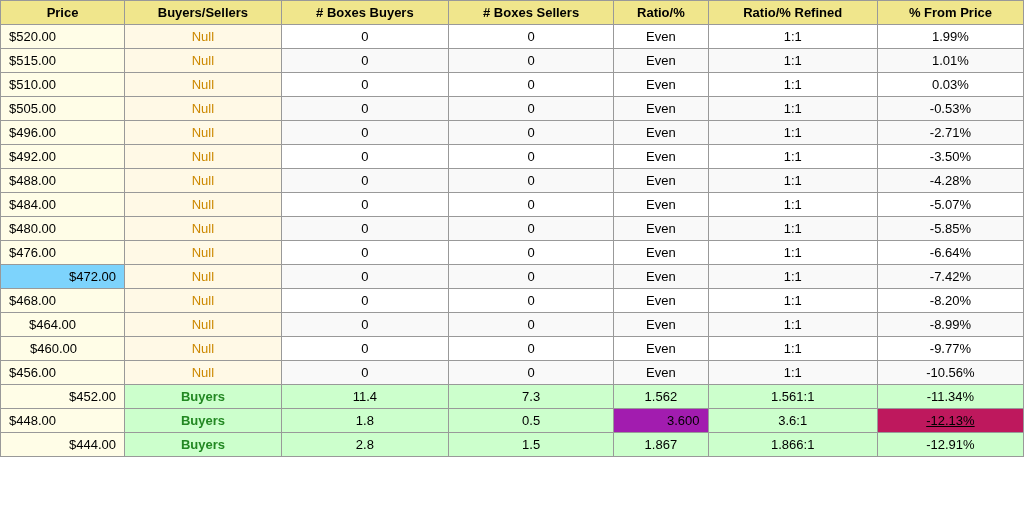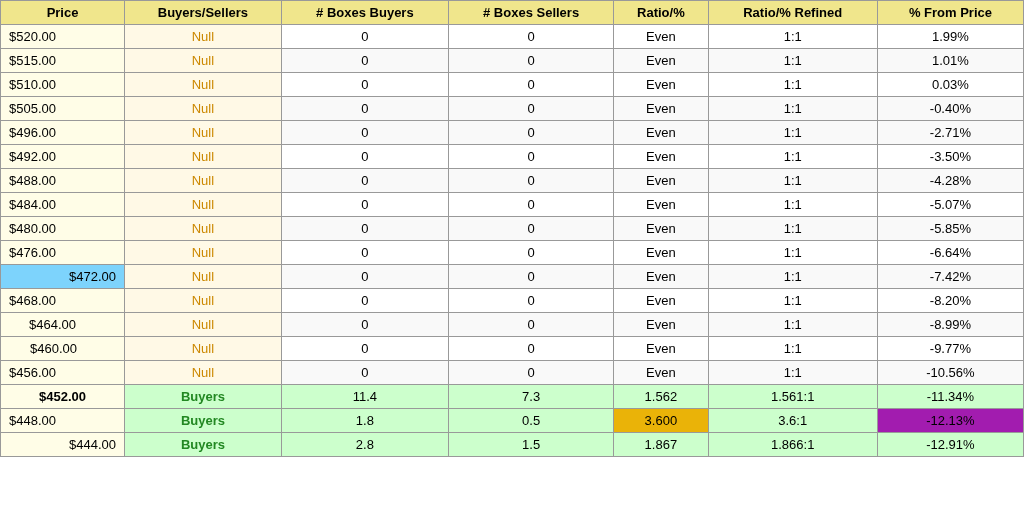--- a/index.html
+++ b/index.html
@@ -77,21 +77,21 @@
         <td style="background-color: rgb(255, 255, 255);">1:1</td>
         <td style="background-color: rgb(255, 255, 255);">0.03%</td>
       </tr>
       <tr>
         <td style="background-color: rgb(255, 253, 231); text-align: left;">$505.00</td>
         <td style="background-color: rgb(255, 249, 230); color: rgb(204, 136, 0);">Null</td>
         <td style="background-color: rgb(249, 249, 249);">0</td>
         <td style="background-color: rgb(249, 249, 249);">0</td>
         <td style="background-color: rgb(249, 249, 249);">Even</td>
         <td style="background-color: rgb(249, 249, 249);">1:1</td>
-        <td style="background-color: rgb(249, 249, 249);">-0.40%</td>
+        <td style="background-color: rgb(249, 249, 249);">-0.53%</td>
       </tr>
       <tr>
         <td style="background-color: rgb(255, 253, 231); text-align: left;">$496.00</td>
         <td style="background-color: rgb(255, 249, 230); color: rgb(204, 136, 0);">Null</td>
         <td style="background-color: rgb(249, 249, 249);">0</td>
         <td style="background-color: rgb(249, 249, 249);">0</td>
         <td style="background-color: rgb(249, 249, 249);">Even</td>
         <td style="background-color: rgb(249, 249, 249);">1:1</td>
         <td style="background-color: rgb(249, 249, 249);">-2.71%</td>
       </tr>
@@ -179,36 +179,36 @@
       <tr>
         <td style="background-color: rgb(255, 253, 231); text-align: left;">$456.00</td>
         <td style="background-color: rgb(255, 249, 230); color: rgb(204, 136, 0);">Null</td>
         <td style="background-color: rgb(249, 249, 249);">0</td>
         <td style="background-color: rgb(249, 249, 249);">0</td>
         <td style="background-color: rgb(249, 249, 249);">Even</td>
         <td style="background-color: rgb(249, 249, 249);">1:1</td>
         <td style="background-color: rgb(249, 249, 249);">-10.56%</td>
       </tr>
       <tr>
-        <td style="background-color: rgb(255, 253, 231); text-align: center; font-weight: bold;">$452.00</td>
+        <td style="background-color: rgb(255, 253, 231); text-align: right;">$452.00</td>
         <td style="background-color: rgb(204, 255, 204); color: rgb(34, 136, 34); font-weight: bold;">Buyers</td>
         <td style="background-color: rgb(204, 255, 204);">11.4</td>
         <td style="background-color: rgb(204, 255, 204);">7.3</td>
         <td style="background-color: rgb(204, 255, 204);">1.562</td>
         <td style="background-color: rgb(204, 255, 204);">1.561:1</td>
         <td style="background-color: rgb(204, 255, 204);">-11.34%</td>
       </tr>
       <tr>
         <td style="background-color: rgb(255, 253, 231); text-align: left;">$448.00</td>
         <td style="background-color: rgb(204, 255, 204); color: rgb(34, 136, 34); font-weight: bold;">Buyers</td>
         <td style="background-color: rgb(204, 255, 204);">1.8</td>
         <td style="background-color: rgb(204, 255, 204);">0.5</td>
-        <td style="background-color: #eab308;">3.600</td>
+        <td style="background-color: #a21caf; text-align: right;">3.600</td>
         <td style="background-color: rgb(204, 255, 204);">3.6:1</td>
-        <td style="background-color: #a21caf;">-12.13%</td>
+        <td style="background-color: #be185d; text-decoration: underline;">-12.13%</td>
       </tr>
       <tr>
         <td style="background-color: rgb(255, 253, 231); text-align: right;">$444.00</td>
         <td style="background-color: rgb(204, 255, 204); color: rgb(34, 136, 34); font-weight: bold;">Buyers</td>
         <td style="background-color: rgb(204, 255, 204);">2.8</td>
         <td style="background-color: rgb(204, 255, 204);">1.5</td>
         <td style="background-color: rgb(204, 255, 204);">1.867</td>
         <td style="background-color: rgb(204, 255, 204);">1.866:1</td>
         <td style="background-color: rgb(204, 255, 204);">-12.91%</td>
       </tr>

